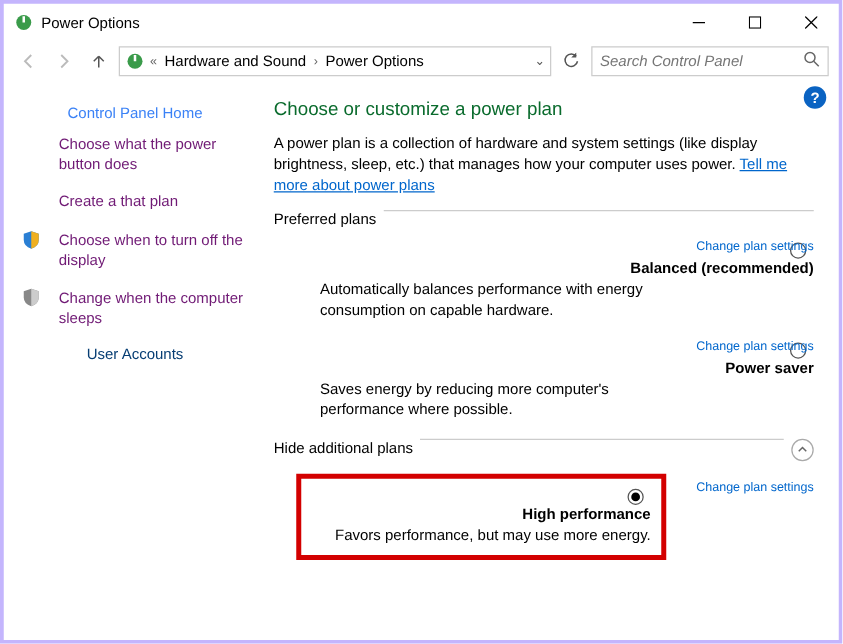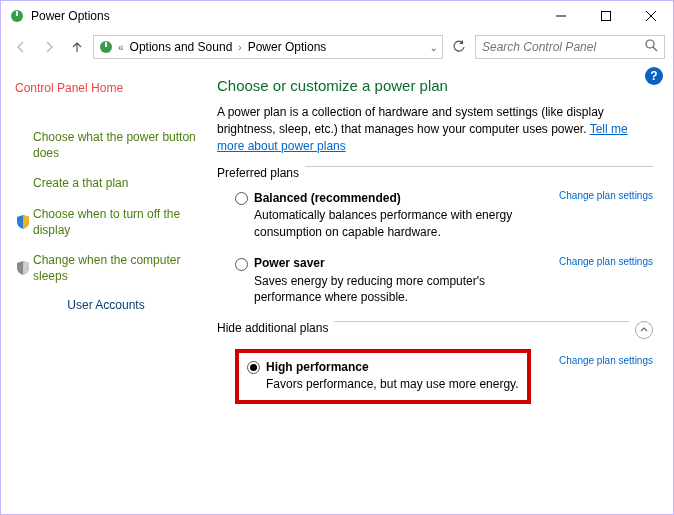--- a/index.html
+++ b/index.html
@@ -1,17 +1,17 @@
 <!DOCTYPE html>
 <html><head>
 <meta charset="utf-8">
 <style>
 * { box-sizing: border-box; margin: 0; padding: 0; }
 body { font-family: "Segoe UI", Arial, sans-serif; font-size: 12px; background: #fff; }
-.window { width: 674px; height: 515px; border: 1px solid #c4b5fd; position: relative; }
+.window { width: 674px; height: 515px; border: 3px solid #c4b5fd; position: relative; }
 
 .titlebar { height: 30px; display: flex; align-items: center; padding-left: 8px; }
 .titlebar-icon { width: 16px; height: 16px; margin-right: 6px; }
 .titlebar-text { flex: 1; font-size: 12px; }
 .win-controls { display: flex; }
 .win-btn { width: 45px; height: 30px; display: flex; align-items: center; justify-content: center; font-size: 13px; }
 .win-btn svg { display: block; }
 
 .navbar { height: 32px; display: flex; align-items: center; padding: 0 8px; gap: 4px; }
 .nav-arrow { width: 24px; height: 24px; display: flex; align-items: center; justify-content: center; color: #999; }
@@ -22,40 +22,40 @@
 .bc-item { padding: 0 2px; font-size: 12px; }
 .bc-dropdown { position: absolute; right: 4px; font-size: 10px; color: #555; }
 .refresh-btn { width: 24px; height: 24px; display: flex; align-items: center; justify-content: center; color: #555; }
 .search-box { width: 190px; height: 24px; border: 1px solid #ccc; display: flex; align-items: center; padding: 0 6px; position: relative; }
 .search-input { border: none; outline: none; flex: 1; font-size: 12px; color: #888; font-style: italic; }
 .search-icon { color: #666; }
 
 .body-area { display: flex; height: calc(100% - 62px); position: relative; }
 
 .sidebar { width: 210px; padding: 18px 14px; display: flex; flex-direction: column; }
-.home-link { color: #ef4444; font-size: 12px; margin-bottom: 34px; }
-.side-link { color: #4d7c0f; font-size: 12px; margin-bottom: 14px; display: flex; align-items: center; gap: 2px; line-height: 1.35; }
+.home-link { color: #3b82f6; font-size: 12px; margin-bottom: 10px; text-align: center; }
+.side-link { color: #701a75; font-size: 12px; margin-bottom: 14px; display: flex; align-items: flex-start; gap: 14px; line-height: 1.35; }
 .side-link .icon-slot { flex: 0 0 16px; height: 16px; }
 .side-link .txt { flex: 1; }
 .see-also { margin-top: auto; color: #666; font-size: 12px; margin-bottom: 10px; }
 .ua-link { color: #063d73; font-size: 12px; text-align: center; }
 
 .main { flex: 1; padding: 14px 20px 0 6px; position: relative; }
 .help-icon { position: absolute; right: 10px; top: 4px; width: 18px; height: 18px; border-radius: 50%; background: #0a63c2; color: #fff; display: flex; align-items: center; justify-content: center; font-size: 12px; font-weight: bold; }
 
 h1.main-title { color: #0a6b2d; font-weight: normal; font-size: 15px; margin-bottom: 10px; }
 .desc { font-size: 12px; line-height: 1.4; margin-bottom: 6px; }
 .tell-link { color: #0066cc; text-decoration: underline; }
 
 .section-hdr { display: flex; align-items: flex-start; font-size: 12px; margin-top: 12px; margin-bottom: 10px; gap: 6px; }
 .section-hdr .line { flex: 1; height: 1px; background: #ccc; }
 .expand-btn { width: 18px; height: 18px; border: 1px solid #aaa; border-radius: 50%; display: flex; align-items: center; justify-content: center; font-size: 10px; color: #666; }
 
 .plan { padding-left: 18px; margin-bottom: 16px; position: relative; }
-.plan-row { display: flex; align-items: center; }
+.plan-row { display: flex; align-items: flex-end; flex-direction: column; }
 .radio { width: 13px; height: 13px; border: 1px solid #555; border-radius: 50%; margin-right: 6px; margin-top: 2px; flex-shrink: 0; position: relative; }
 .radio.selected::after { content: ""; position: absolute; width: 7px; height: 7px; background: #000; border-radius: 50%; top: 2px; left: 2px; }
 .plan-name { font-weight: bold; font-size: 12px; }
 .plan-desc { font-size: 12px; margin-left: 19px; margin-top: 2px; line-height: 1.35; max-width: 300px; }
 .change-link { position: absolute; right: 0; top: 0; color: #0066cc; font-size: 10px; }
 
 .highlight-box { border: 4px solid #d30000; padding: 6px 8px 8px 8px; position: relative; display: inline-block; }
 .highlight-container { padding-left: 18px; position: relative; margin-bottom: 10px; }
 .highlight-container .change-link { top: 6px; }
 </style>
@@ -109,21 +109,21 @@
         </svg>
     </div>
     <div class="breadcrumb-box">
       <span class="bc-icon">
         <svg width="16" height="16" viewBox="0 0 16 16">
             <circle cx="8" cy="8" r="6" fill="#3a9b4a"></circle>
             <rect x="7" y="3" width="2" height="5" fill="#fff"></rect>
           </svg>
       </span>
       <span class="bc-sep">«</span>
-      <span class="bc-item">Options and Sound</span>
+      <span class="bc-item">Hardware and Sound</span>
       <span class="bc-sep">›</span>
       <span class="bc-item">Power Options</span>
       <span class="bc-dropdown">⌄</span>
     </div>
     <div class="refresh-btn">
       <svg width="14" height="14" viewBox="0 0 14 14">
           <path d="M11 3 A5 5 0 1 0 12 7" stroke="#555" stroke-width="1.2" fill="none"></path>
           <path d="M11 0 L11 4 L7 4" fill="#555"></path>
         </svg>
     </div>

